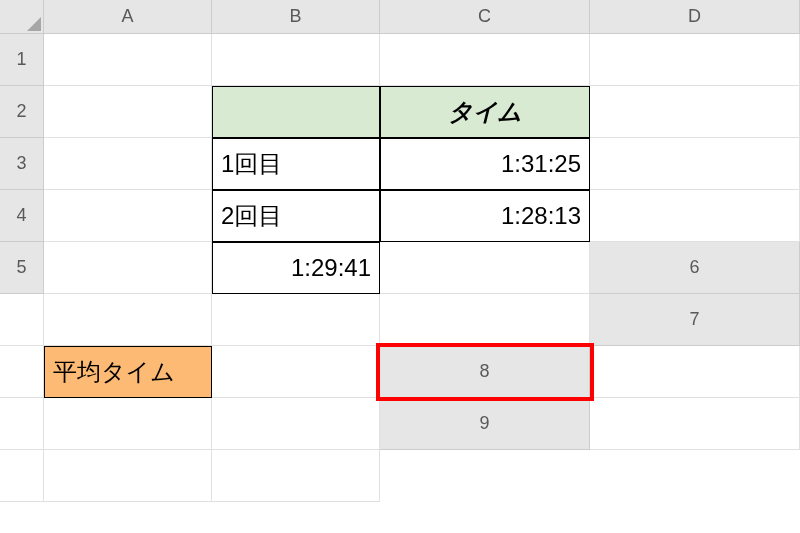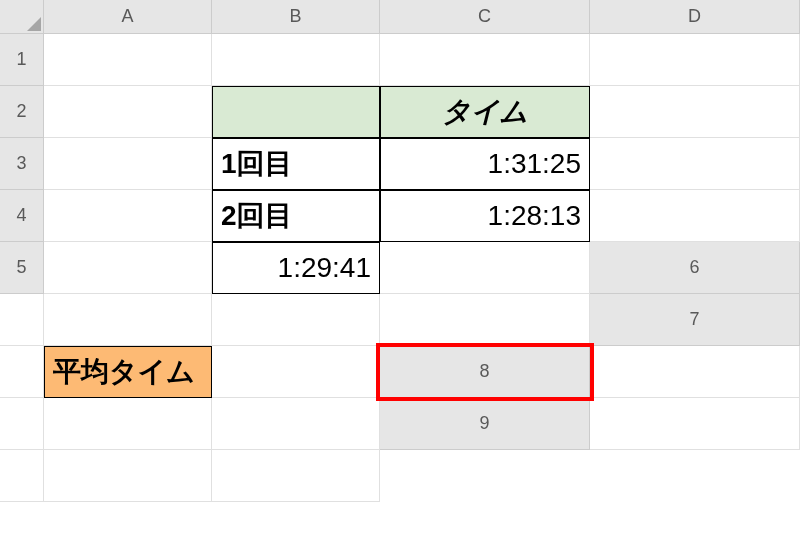--- a/index.html
+++ b/index.html
@@ -52,35 +52,35 @@
       justify-content: center;
       font-size: 18px;
       color: #595959;
     }
     .cell {
       border-right: 1px solid #e0e0e0;
       border-bottom: 1px solid #e0e0e0;
       display: flex;
       align-items: center;
       padding: 0 8px;
-      font-size: 28px;
+      font-size: 24px;
       background: #ffffff;
       position: relative;
     }
     .bordered {
       border: 1px solid #000000;
     }
     .green-bg { background: #d9ead3; }
     .blue-bg  { background: #fdba74; }
     .header-title {
       font-weight: bold;
       justify-content: center;
       font-style: italic;
     }
-    .label { font-weight: bold; justify-content: flex-start; }
+    .label { font-weight: normal; justify-content: flex-start; }
     .value { justify-content: flex-end; font-weight: normal; }
     .highlight {
       position: absolute;
       border: 4px solid #ff0000;
       pointer-events: none;
     }
   </style>
 </head>
 <body>
 

